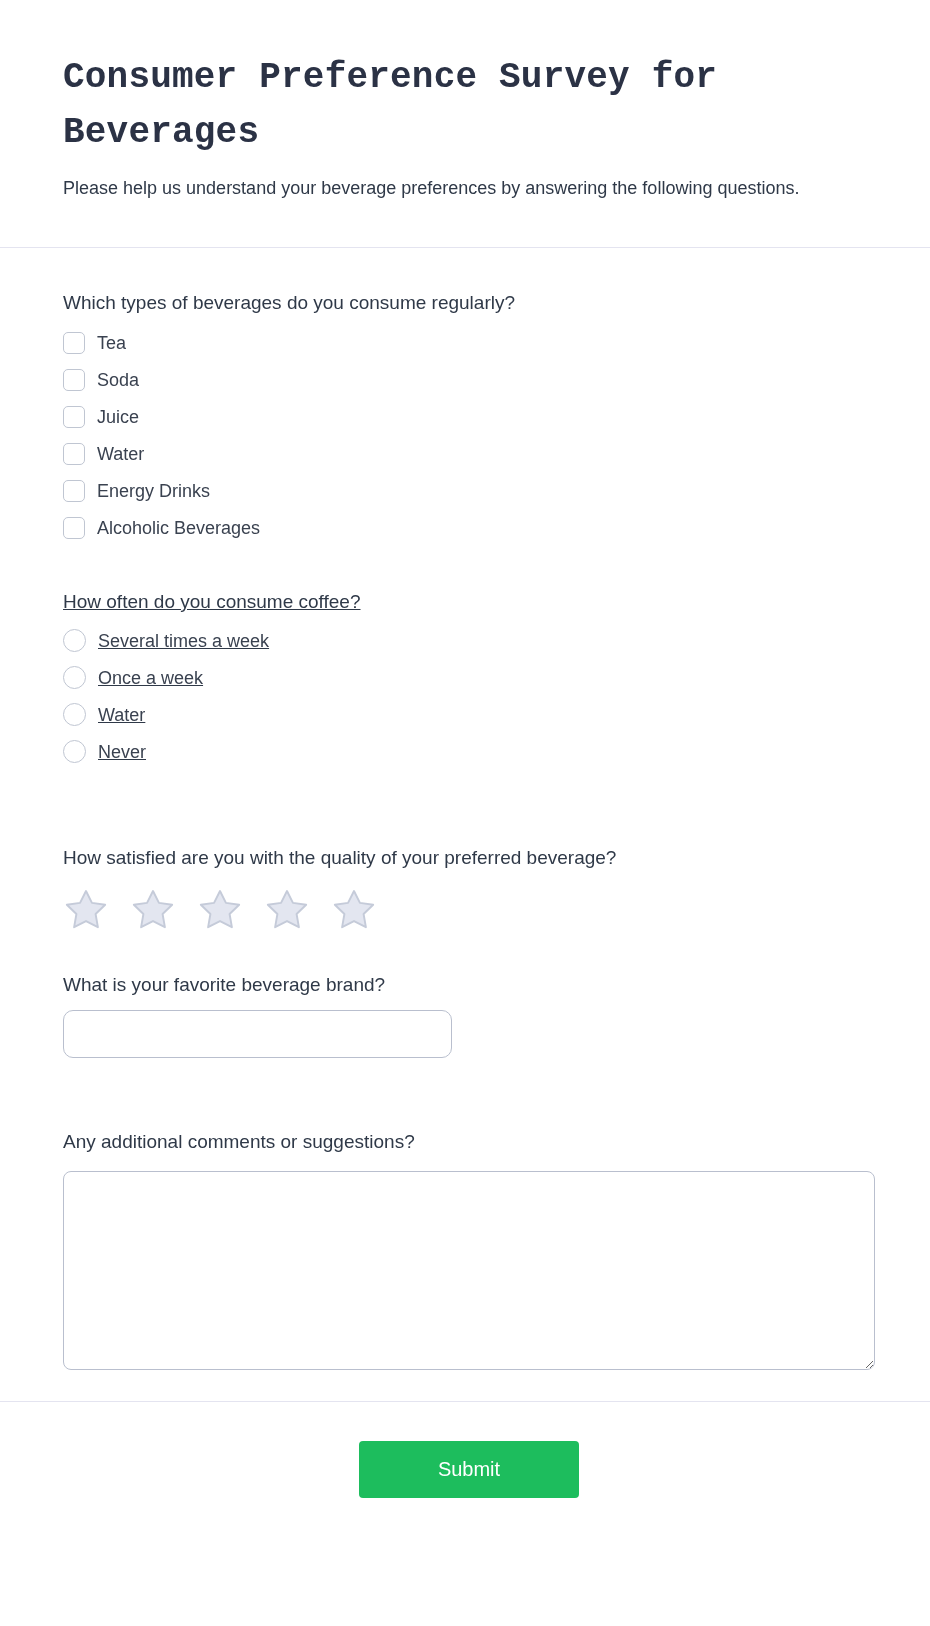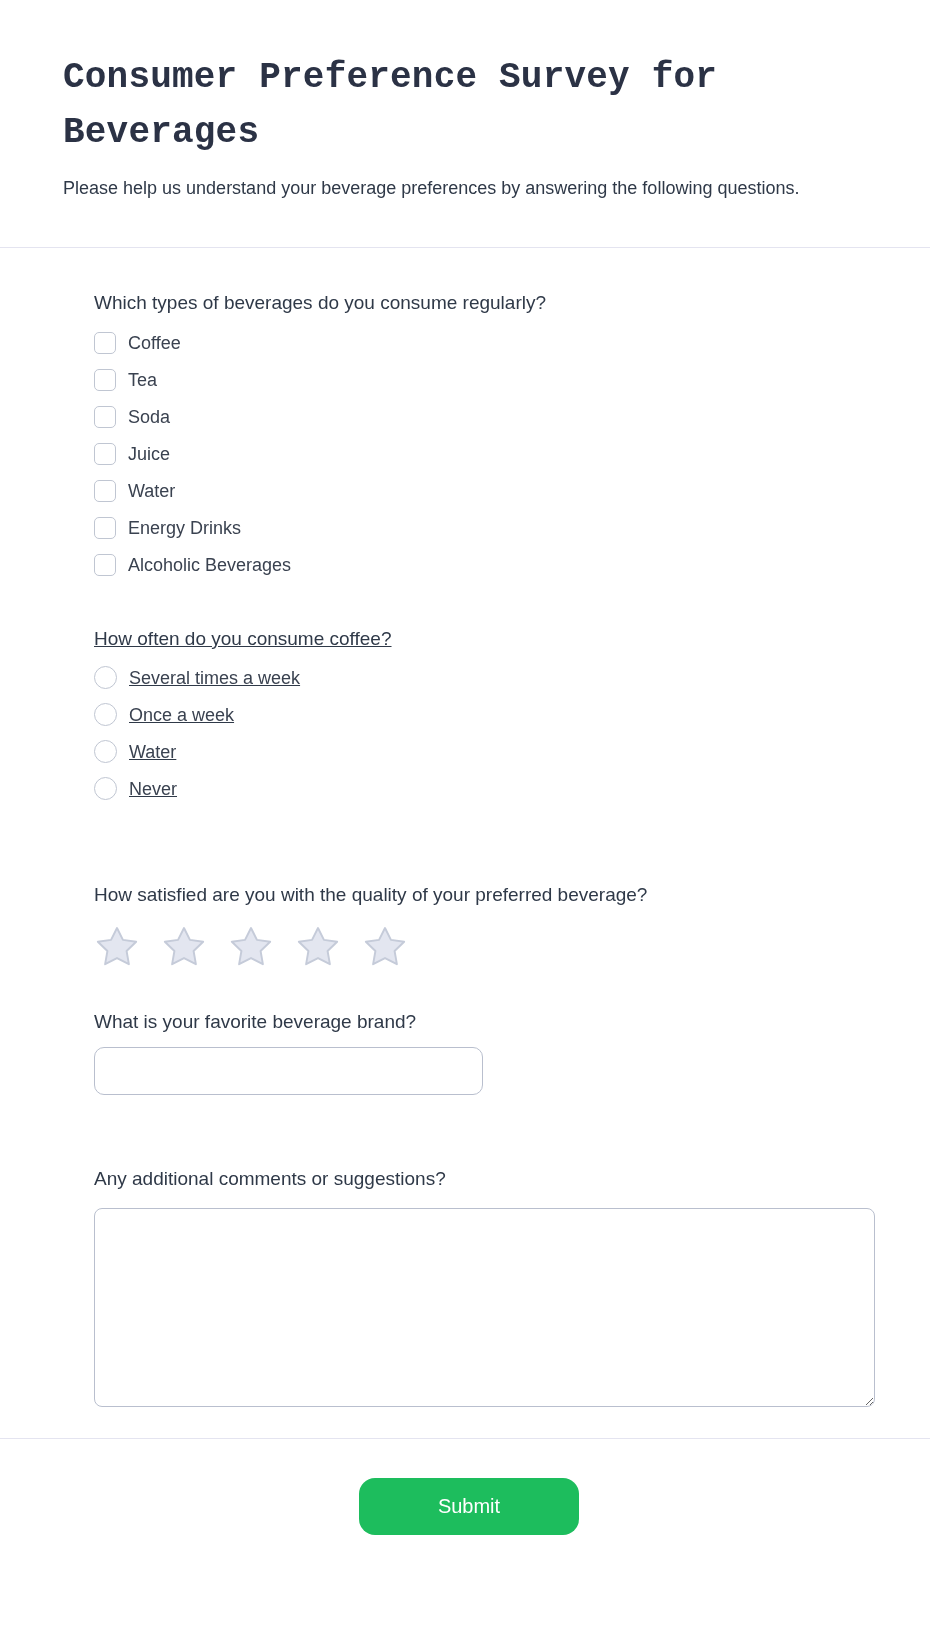--- a/index.html
+++ b/index.html
@@ -20,21 +20,21 @@
     color: #2b3245; max-width: 680px; letter-spacing: 0.2px; font-family: Liberation Mono, monospace;
   }
   .form-desc {
     margin-top: 14px; font-size: 18px; line-height: 29px;
     color: #2f3948; max-width: 770px;
   }
 
   .divider { border: none; border-top: 1px solid #e4e4f0; width: 100%; height: 0; }
 
   
-  .form-body { padding: 0 55px 0 94px; flex: 0 0 auto; }
+  .form-body { padding: 0 55px 0 63px; flex: 0 0 auto; }
   .question { display: block; }
   .q-label { font-size: 19px; line-height: 27px; color: #2f3948; }
 
   .sec-1 { margin-top: 41px; }
   .sec-2 { margin-top: 42px; text-decoration: underline; }
   .sec-3 { margin-top: 74px; }
   .sec-4 { margin-top: 39px; }
   .sec-5 { margin-top: 70px; }
 
   .opt-list { margin-top: 8px; display: flex; flex-direction: column; }
@@ -80,21 +80,21 @@
   .divider-bottom { margin-top: 31px; }
 
   
   .form-footer {
     padding: 39px 55px 51px 63px;
     display: flex; justify-content: center;
   }
   .submit-btn {
     width: 220px; height: 57px;
     background: #1dbd5d; color: #ffffff;
-    border: none; border-radius: 16px;
+    border: none; border-radius: 4px;
     font-family: "Liberation Sans", sans-serif;
     font-size: 20px; font-weight: 400; cursor: pointer;
   }
 </style>
 </head>
 <body>
 
 <div class="page">
 
   <header class="form-header">
@@ -104,24 +104,20 @@
 
   <hr class="divider">
 
   <main class="form-body">
 
     <section class="question sec-1">
       <div class="q-label">Which types of beverages do you consume regularly?</div>
       <div class="opt-list">
         <label class="opt-row">
           <input type="checkbox" class="cb" style="">
-          <span class="opt-text">Coffee</span>
-        </label>
-        <label class="opt-row">
-          <input type="checkbox" class="cb" style="">
           <span class="opt-text">Tea</span>
         </label>
         <label class="opt-row">
           <input type="checkbox" class="cb" style="">
           <span class="opt-text">Soda</span>
         </label>
         <label class="opt-row">
           <input type="checkbox" class="cb" style="">
           <span class="opt-text">Juice</span>
         </label>

